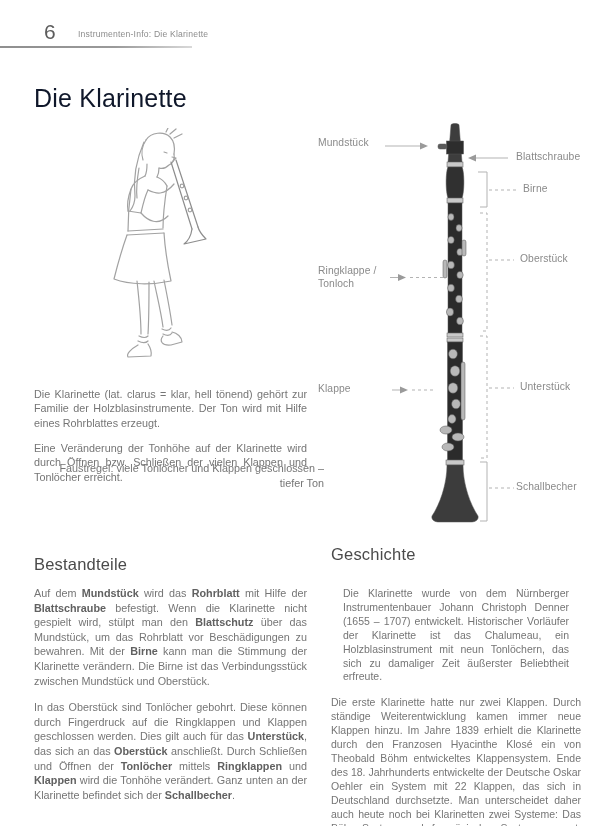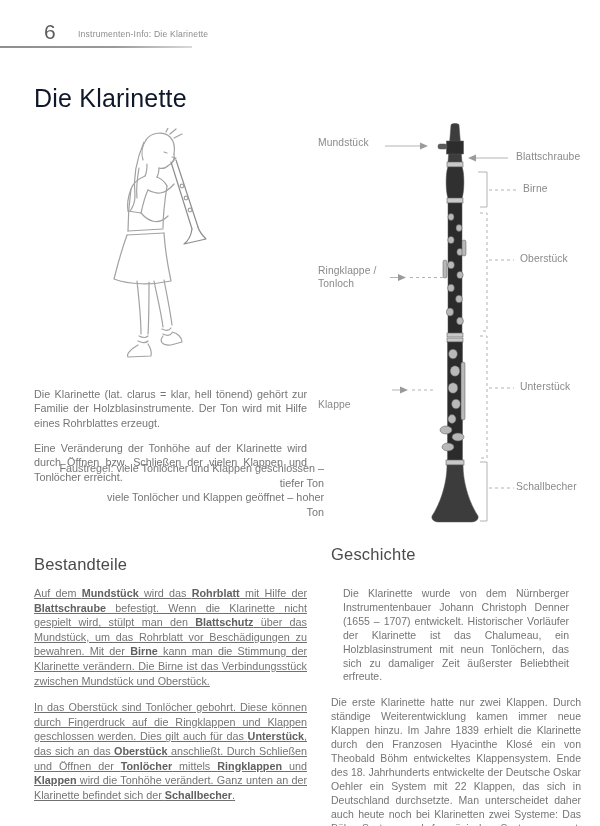--- a/index.html
+++ b/index.html
@@ -30,42 +30,42 @@
   .player-svg{position:absolute;left:58px;top:128px;width:244px;height:246px;}
   
   .clarinet-svg{position:absolute;left:425px;top:122px;width:60px;height:402px;}
   .connector-svg{position:absolute;left:310px;top:125px;width:290px;height:410px;}
   .dlabel{
     position:absolute;font-size:10.3px;color:#8a8a8a;line-height:12.5px;
     letter-spacing:.1px;white-space:nowrap;
   }
   .lbl-mundstueck{left:318px;top:137px;width:64px;}
   .lbl-ringklappe{left:318px;top:265px;}
-  .lbl-klappe{left:318px;top:383px;margin-top:16px;}
+  .lbl-klappe{left:318px;top:383px;}
   .lbl-blattschraube{left:516px;top:151px;}
   .lbl-birne{left:523px;top:183px;}
   .lbl-oberstueck{left:520px;top:253px;}
   .lbl-unterstueck{left:520px;top:381px;}
   .lbl-schallbecher{left:516px;top:481px;}
   
   .bodytext{font-size:10.8px;line-height:14.6px;text-align:justify;color:#757575;}
   .bodytext b{font-weight:700;color:#616161;}
   .intro-p1{position:absolute;left:34px;top:376px;width:273px;}
   .intro-p2{position:absolute;left:34px;top:430px;width:273px;}
   .faustregel{position:absolute;left:34px;top:461px;width:290px;text-align:right;}
   .faustregel .l2{padding-left:61px;}
   .intro-p3{position:absolute;left:34px;top:514px;width:290px;text-align:left;}
   
   .sec-heading{
     position:absolute;margin:0;font-size:16.5px;font-weight:400;color:#4a4a4a;
     letter-spacing:.2px;
   }
   .h-bestandteile{left:34px;top:555px;}
   .h-geschichte{left:331px;top:545px;}
-  .bestandteile-body{position:absolute;left:34px;top:586px;width:273px;text-decoration:underline;}
+  .bestandteile-body{position:absolute;left:34px;top:586px;width:273px;}
   .bestandteile-body .p2{margin-top:12px;}
   .geschichte-body{
     position:absolute;left:331px;top:575px;width:250px;
     font-size:10.5px;line-height:13.9px;text-align:justify;color:#757575;
   }
   
   .footer-code{
     position:absolute;left:0;top:795px;width:600px;text-align:center;
     font-size:7.5px;color:#9a9a9a;letter-spacing:.4px;
   }
@@ -217,21 +217,20 @@
   <div class="dlabel lbl-blattschraube">Blattschraube</div>
   <div class="dlabel lbl-birne">Birne</div>
   <div class="dlabel lbl-oberstueck">Oberstück</div>
   <div class="dlabel lbl-unterstueck">Unterstück</div>
   <div class="dlabel lbl-schallbecher">Schallbecher</div>
 
   <p class="bodytext intro-p1">Die Klarinette (lat. clarus = klar, hell tönend) gehört zur Familie der Holzblasinstrumente. Der Ton wird mit Hilfe eines Rohrblattes erzeugt.</p>
   <p class="bodytext intro-p2">Eine Veränderung der Tonhöhe auf der Klarinette wird durch Öffnen bzw. Schließen der vielen Klappen und Tonlöcher erreicht.</p>
   <div class="bodytext faustregel">
     <div class="l1">Faustregel: viele Tonlöcher und Klappen geschlossen – tiefer Ton</div>
-    <div class="l2">viele Tonlöcher und Klappen geöffnet – hoher Ton</div>
   </div>
 
   <h2 class="sec-heading h-bestandteile">Bestandteile</h2>
   <div class="bestandteile-body">
     <p class="bodytext p1" style="margin:0"><span>Auf dem </span><b>Mundstück</b><span> wird das </span><b>Rohrblatt</b><span> mit Hilfe der </span><b>Blattschraube</b><span> befestigt. Wenn die Klarinette nicht gespielt wird, stülpt man den </span><b>Blattschutz</b><span> über das Mundstück, um das Rohrblatt vor Beschädigungen zu bewahren. Mit der </span><b>Birne</b><span> kann man die Stimmung der Klarinette verändern. Die Birne ist das Verbindungsstück zwischen Mundstück und Oberstück.</span></p>
     <p class="bodytext p2" style="margin:12px 0 0 0"><span>In das Oberstück sind Tonlöcher gebohrt. Diese können durch Fingerdruck auf die Ringklappen und Klappen geschlossen werden. Dies gilt auch für das </span><b>Unterstück</b><span>, das sich an das </span><b>Oberstück</b><span> anschließt. Durch Schließen und Öffnen der </span><b>Tonlöcher</b><span> mittels </span><b>Ringklappen</b><span> und </span><b>Klappen</b><span> wird die Tonhöhe verändert. Ganz unten an der Klarinette befindet sich der </span><b>Schallbecher</b><span>.</span></p>
   </div>
 
   <h2 class="sec-heading h-geschichte">Geschichte</h2>
   <div class="geschichte-body">

